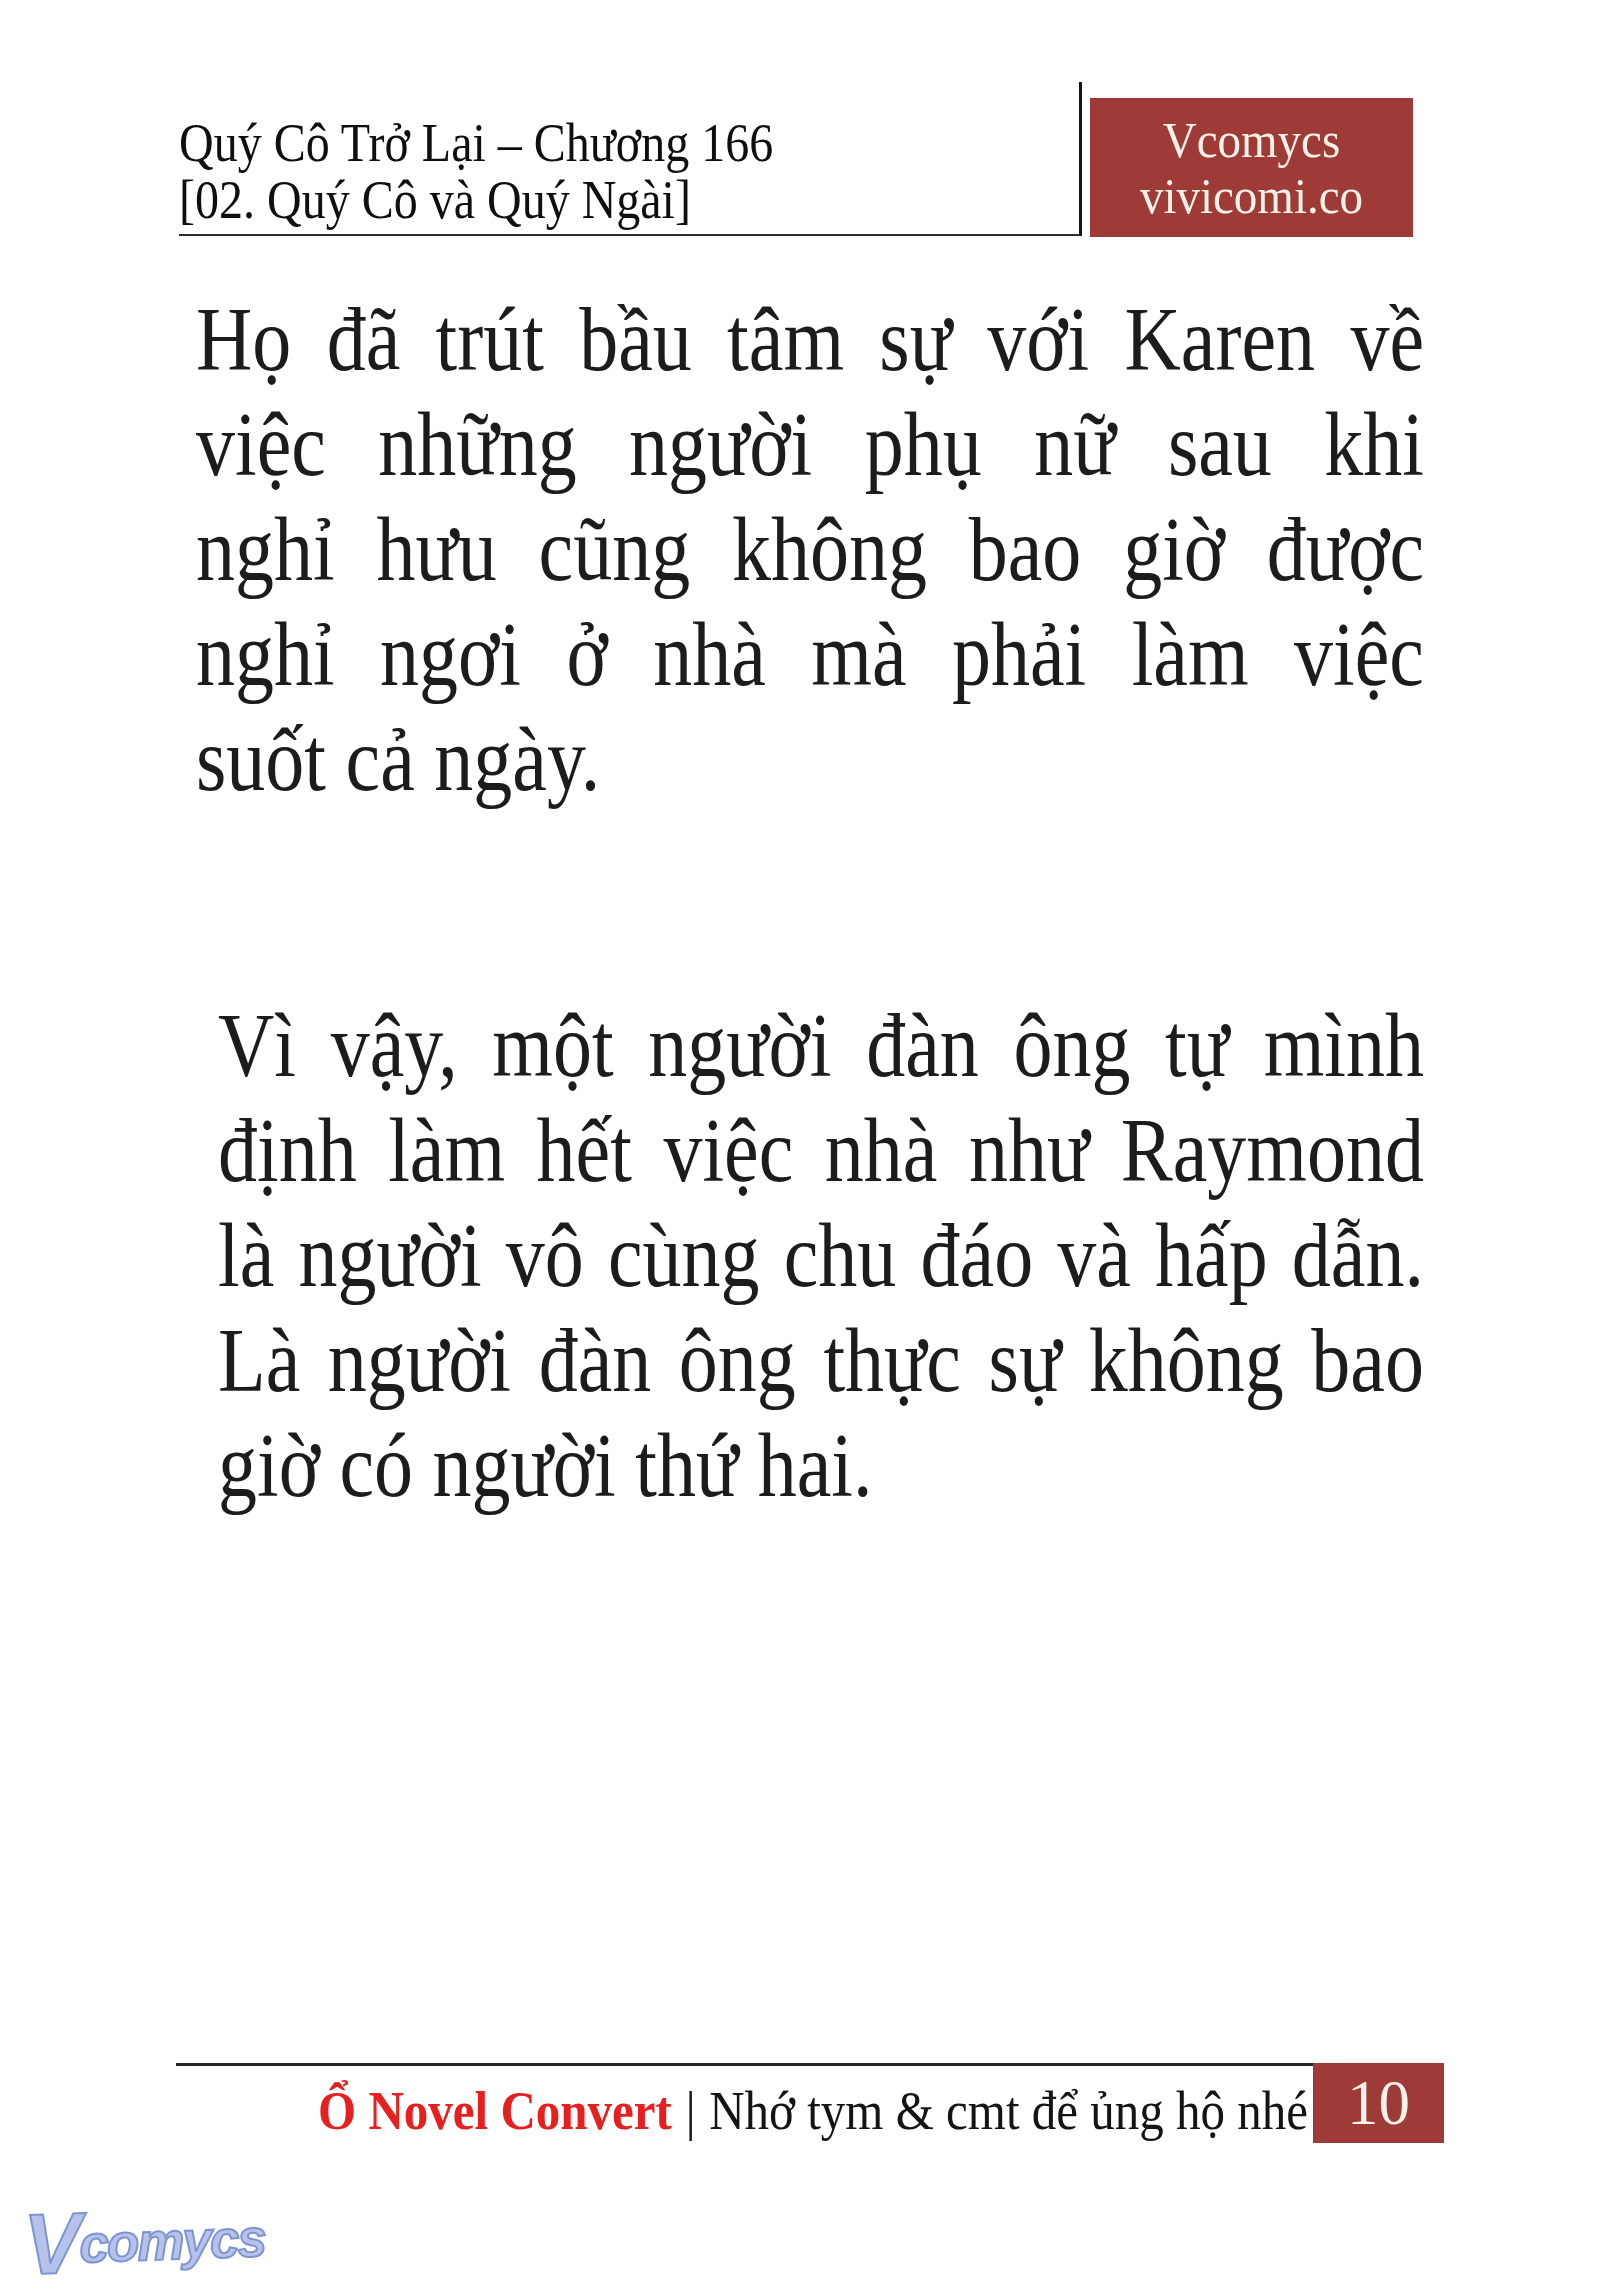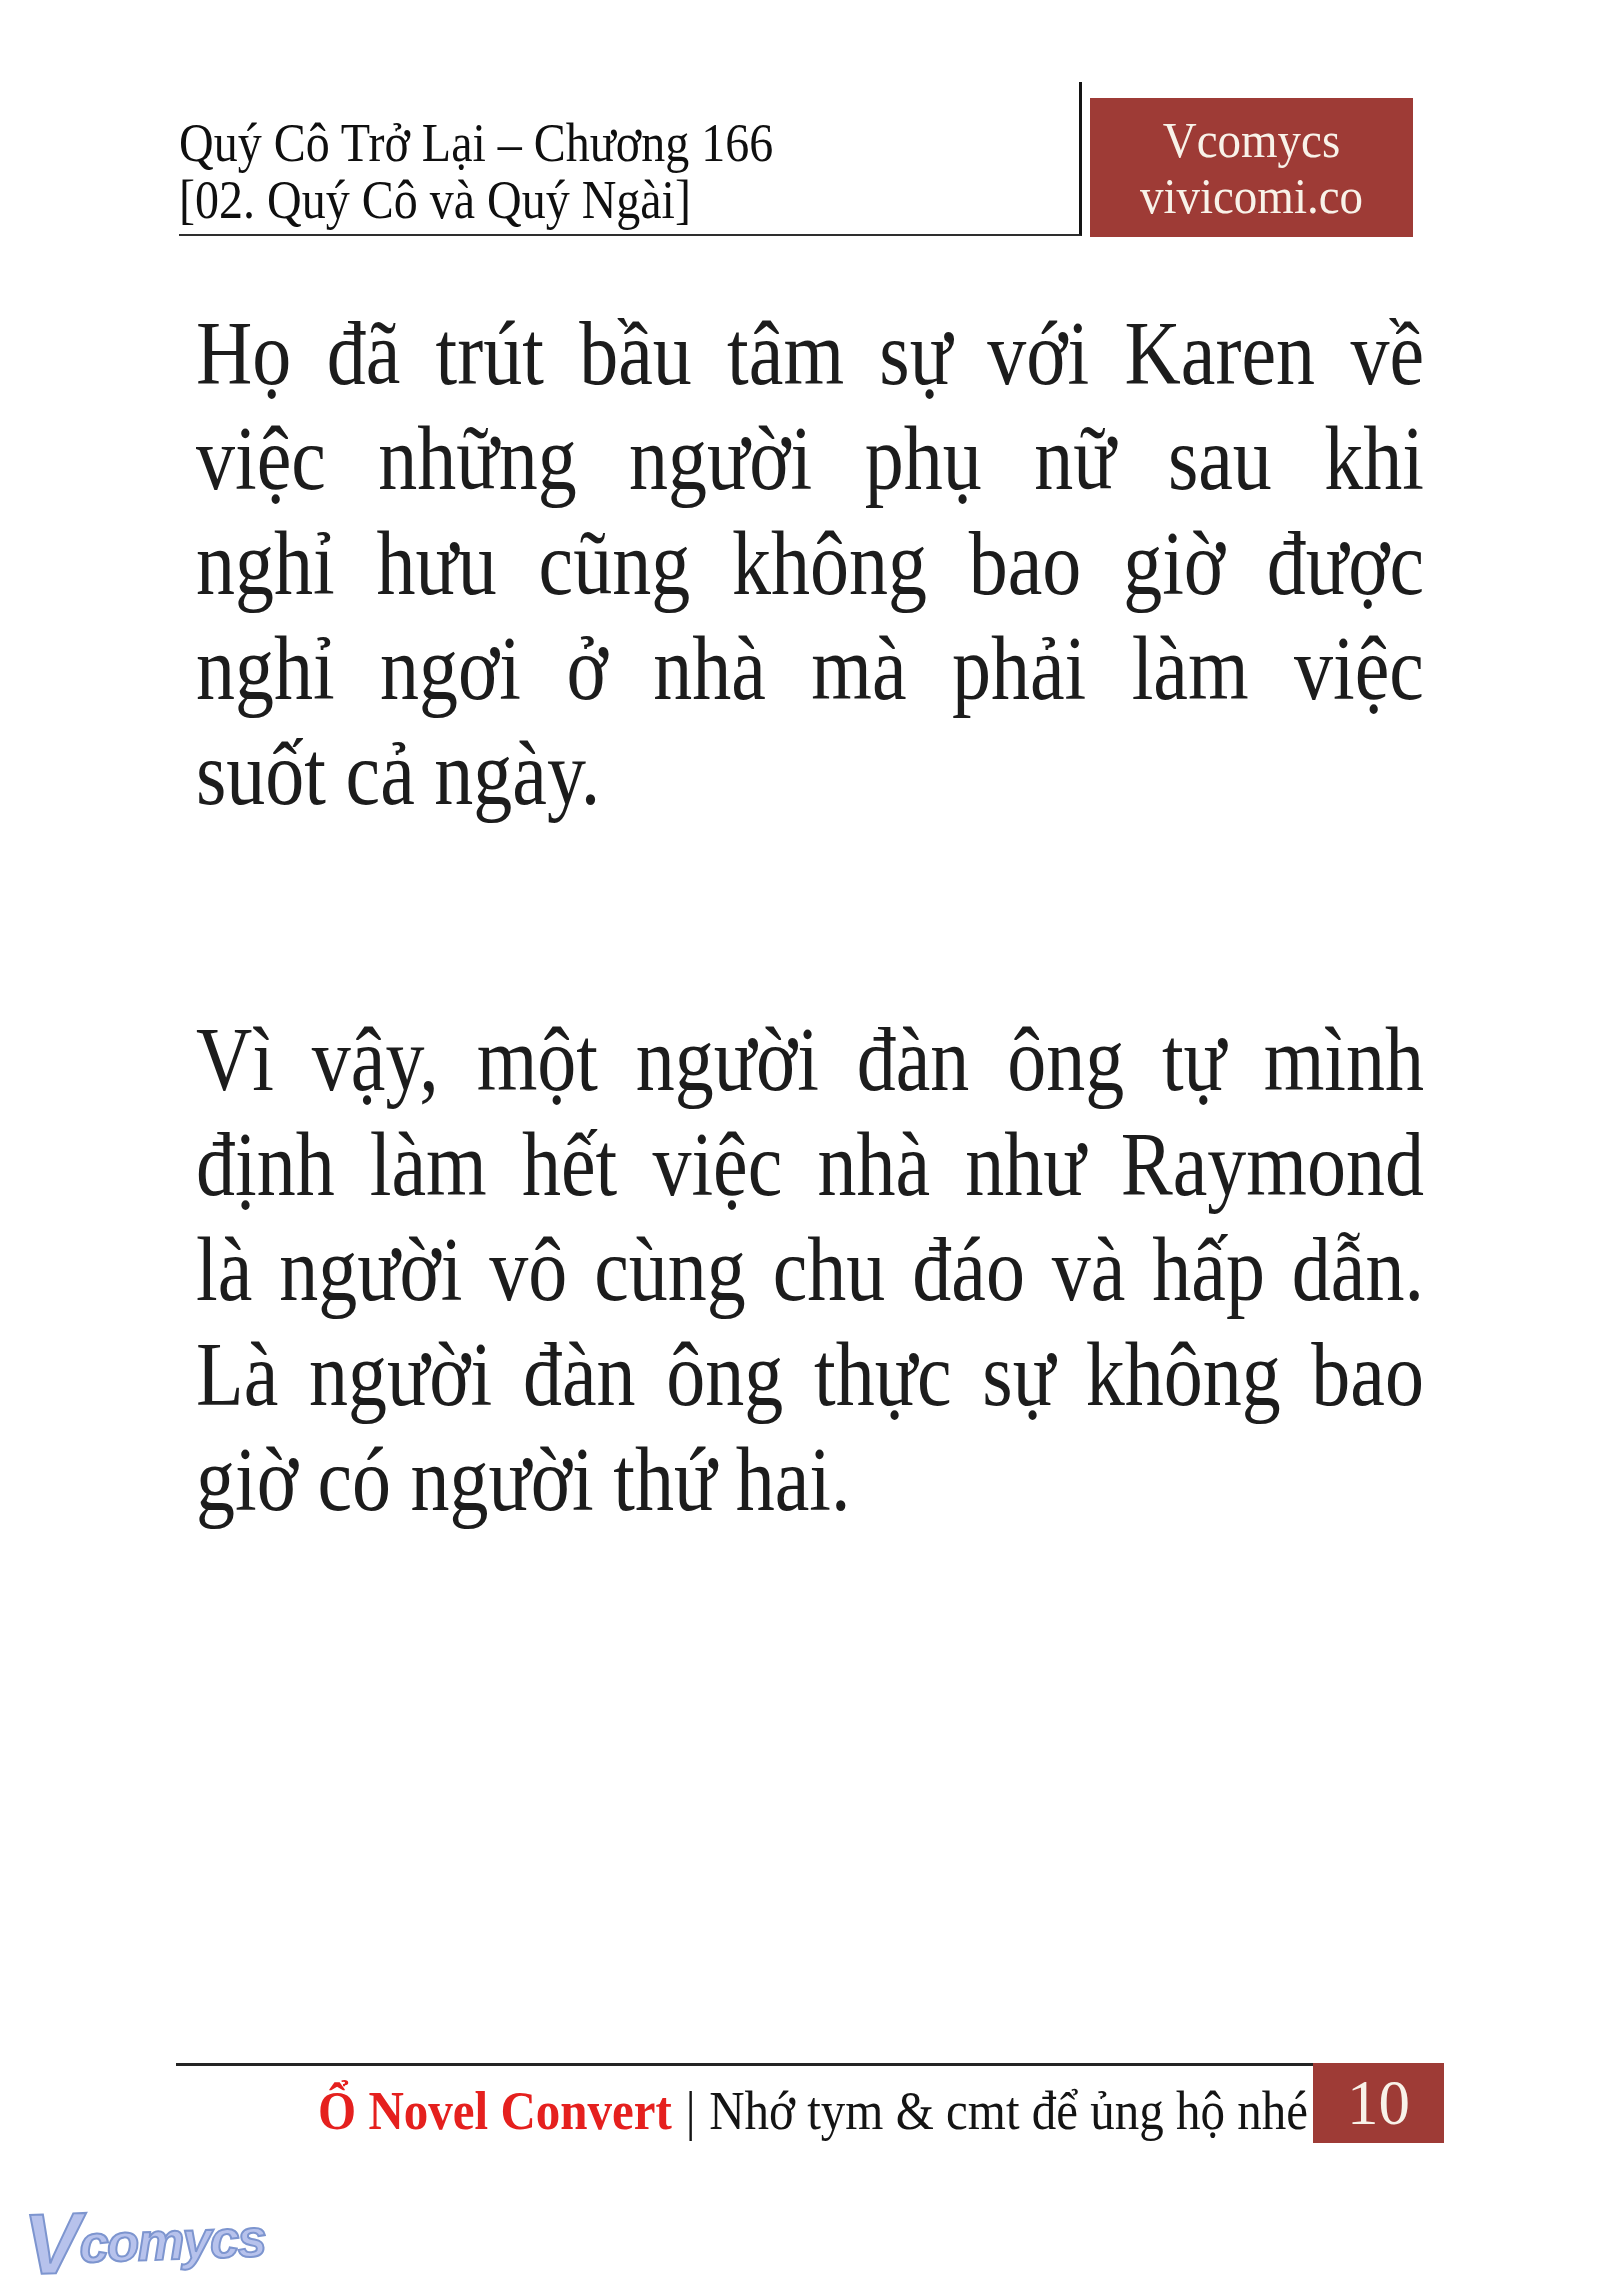--- a/index.html
+++ b/index.html
@@ -22,24 +22,24 @@
     font-size:48px; line-height:57px; white-space:nowrap; color:#0f0f0f;
     transform:scaleY(1.15);
   }
   .brand-box {
     position:absolute; left:1090px; top:98px; width:323px; height:139px;
     display:flex; flex-direction:column; align-items:center; justify-content:center;
   }
   .brand-line { font-size:47px; line-height:56px; transform:scaleY(1.08); }
 
   
-  .body-text { position:absolute; left:196px; top:300px; width:1228px; font-size:78px; }
+  .body-text { position:absolute; left:196px; top:286px; width:1228px; font-size:78px; }
   .para { margin:0; }
   .para-1 { margin-bottom:181px; }
-  .para-2 { margin-bottom:166px; }
+  .para-2 { margin-bottom:166px;margin-left:22px; }
   .line {
     line-height:105px;
     text-align:justify; text-align-last:justify;
     transform:scaleY(1.17);
   }
   .line.last { text-align:left; text-align-last:left; }
 
   
   .footer-rule { position:absolute; left:176px; top:2063px; width:1137px; height:2.9px; background:#232323; }
   .footer-box {

